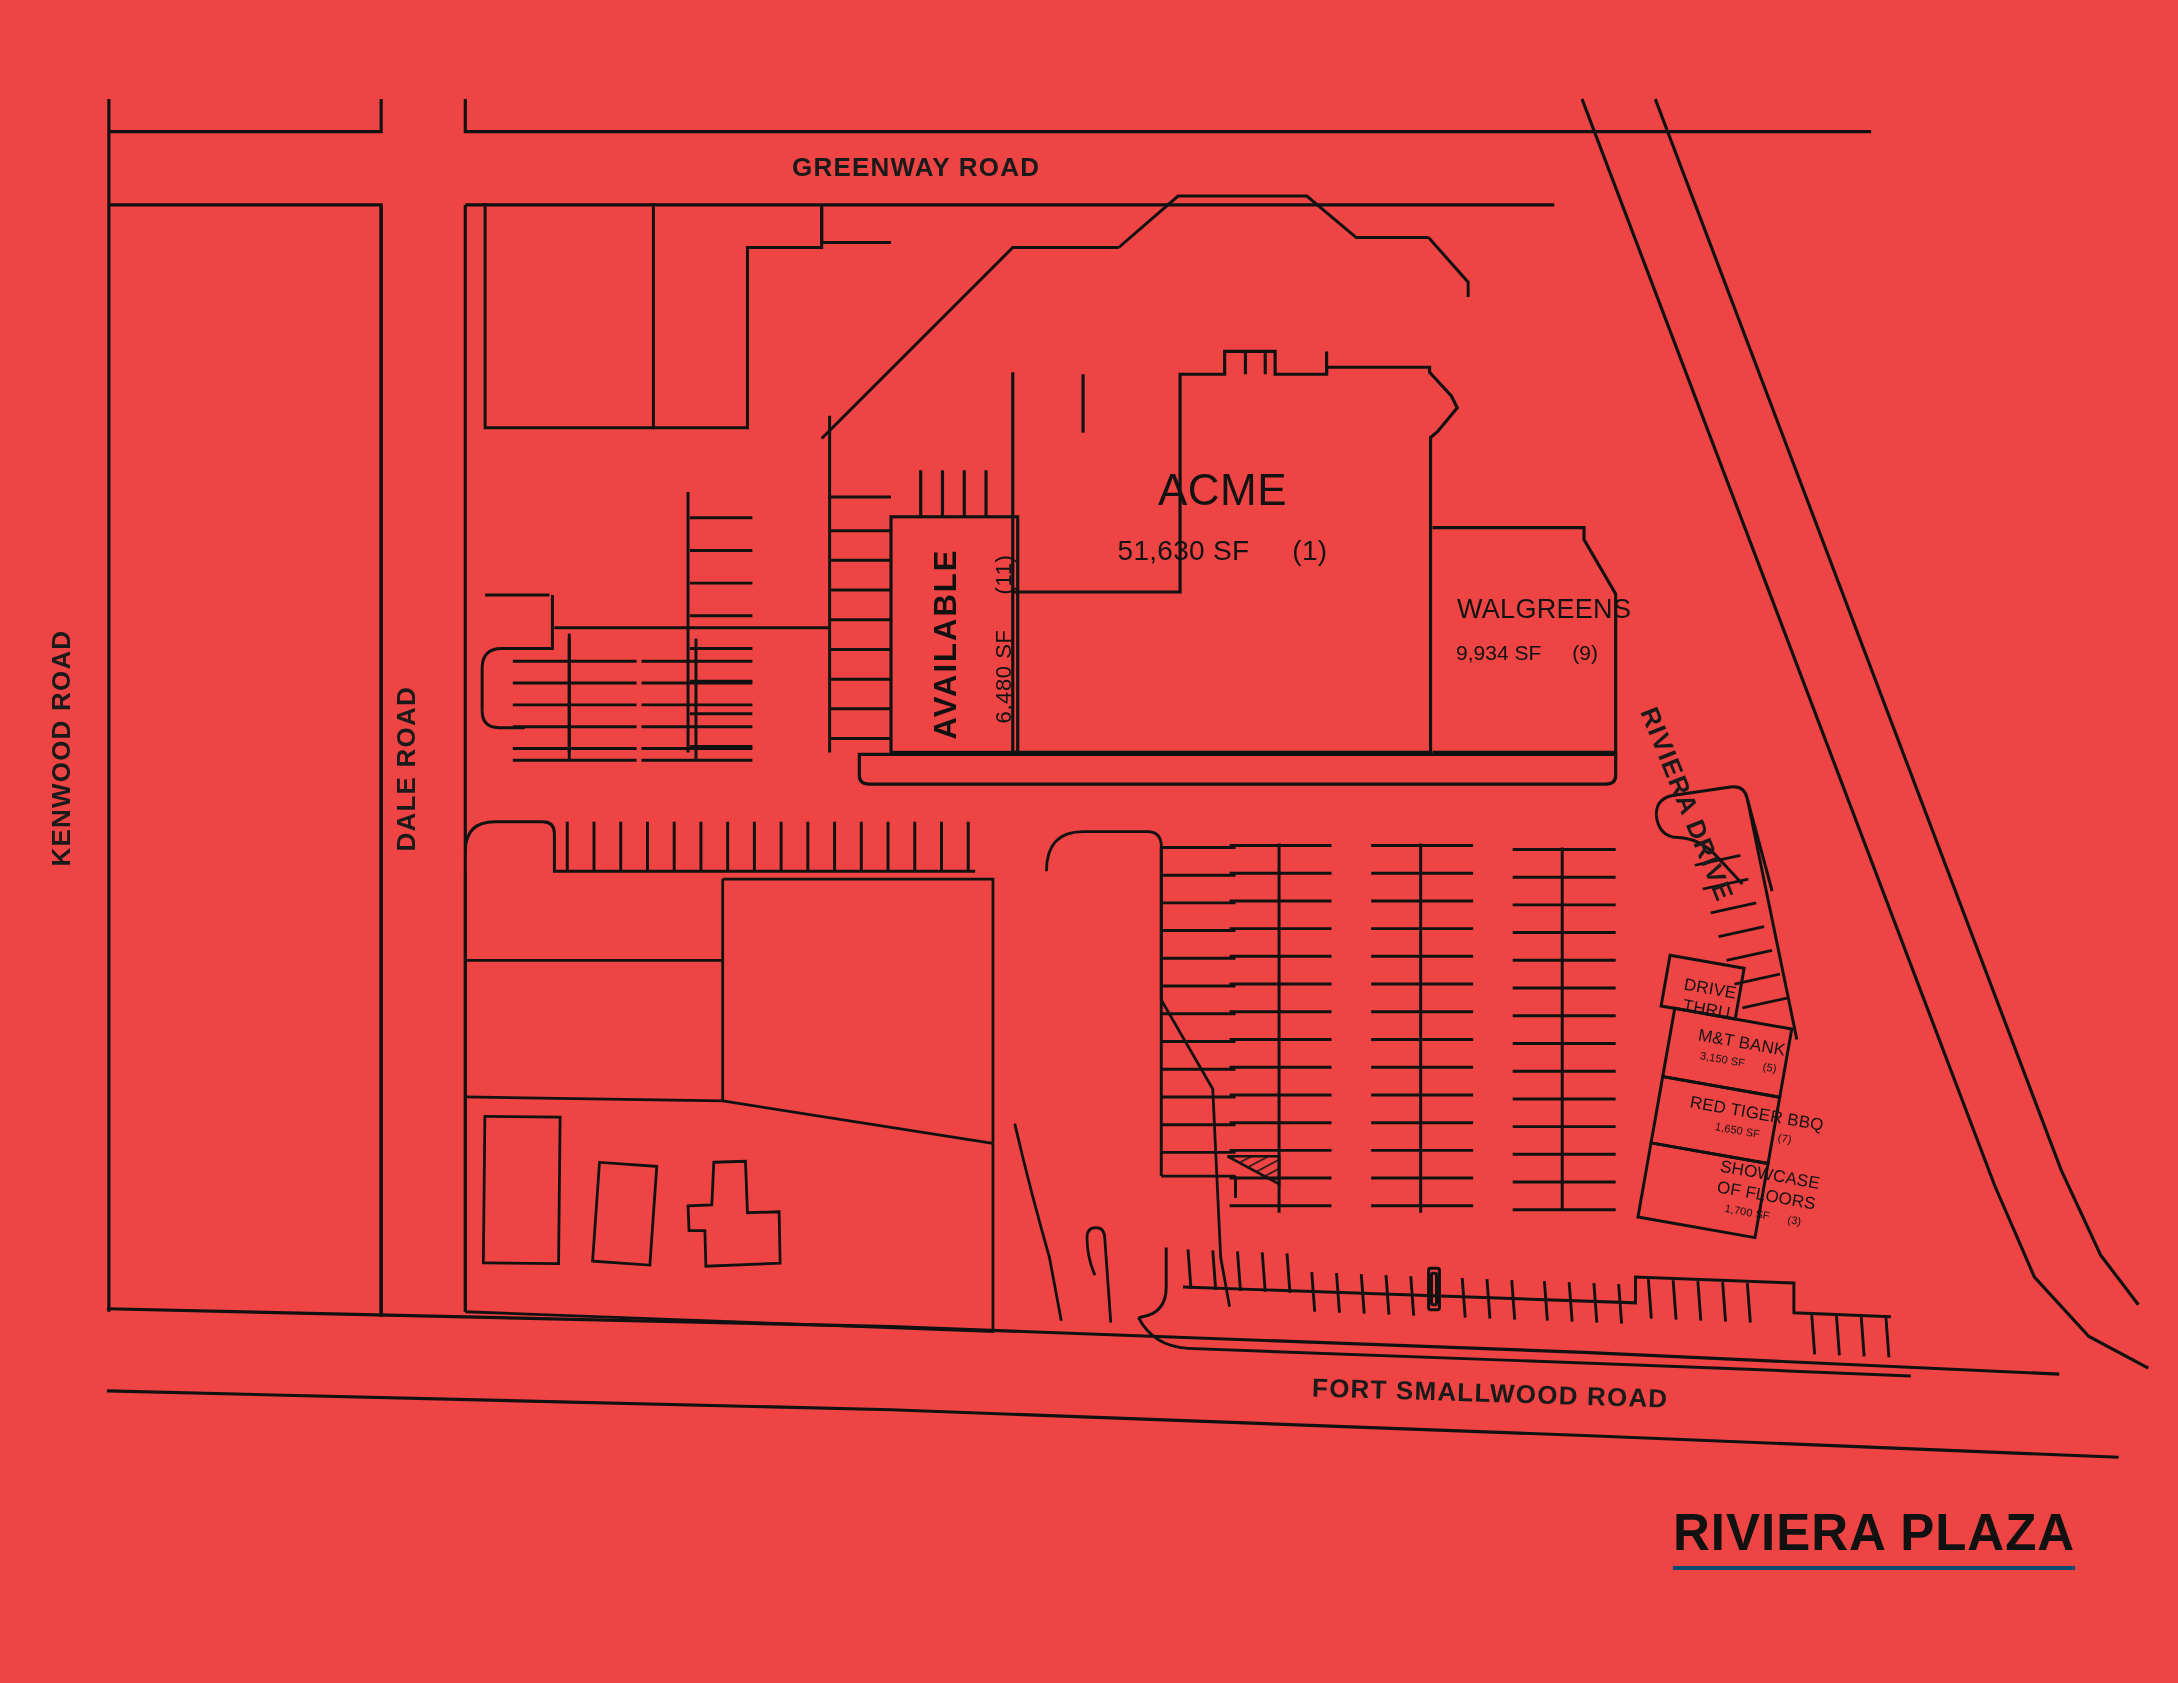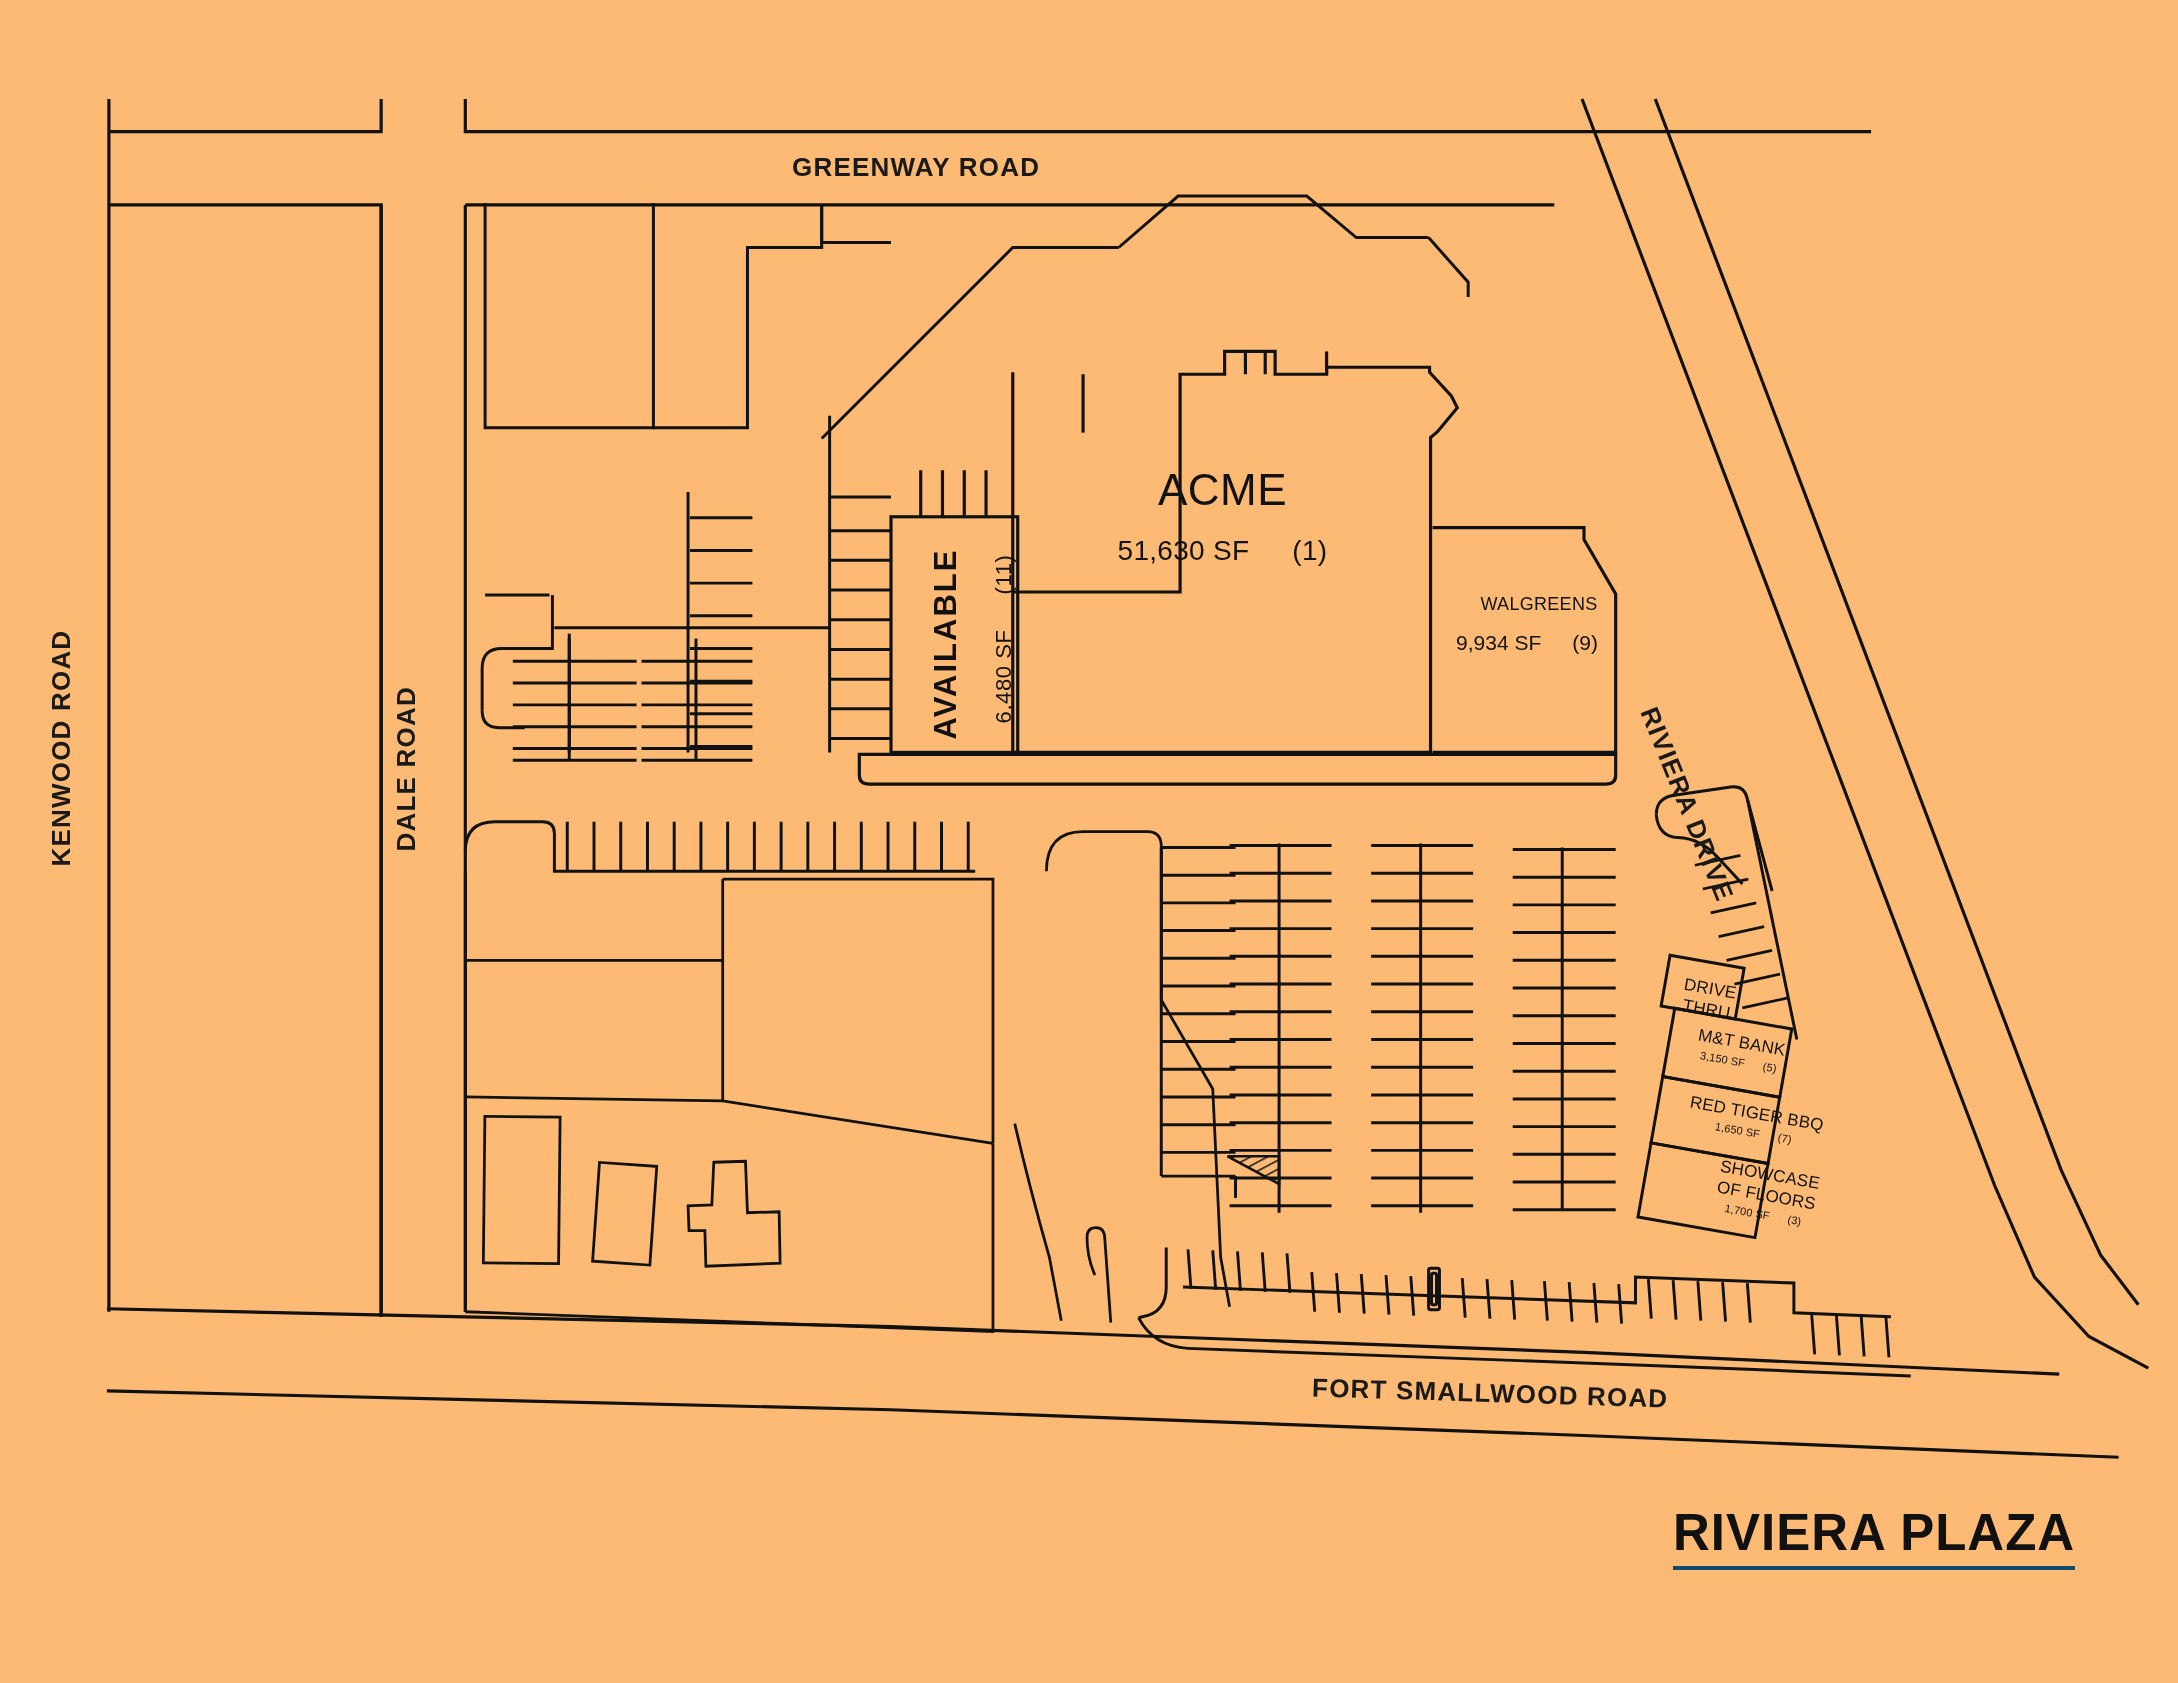--- a/index.html
+++ b/index.html
@@ -10,21 +10,21 @@
   body {
     width: 2178px;
     height: 1683px;
     overflow: hidden;
     font-family: "Liberation Sans", sans-serif;
   }
   #plan {
     position: relative;
     width: 2178px;
     height: 1683px;
-    background: #fdba74;
+    background: #ef4444;
   }
   svg#site {
     position: absolute;
     top: 0; left: 0;
     width: 2178px;
     height: 1683px;
   }
   .lbl {
     position: absolute;
     white-space: nowrap;
@@ -47,21 +47,21 @@
     line-height: 1.22;
     color: #121212;
   }
   .tenant-sf-big {
     font-size: 28px;
     font-weight: normal;
     letter-spacing: 0.3px;
     color: #121212;
   }
   .tenant-name-med {
-    font-size: 18px;
+    font-size: 27px;
     font-weight: normal;
     letter-spacing: 0.3px;
     color: #121212;
     padding-left: 24px;
   }
   .tenant-sf-med {
     font-size: 21px;
     font-weight: normal;
     color: #121212;
   }

